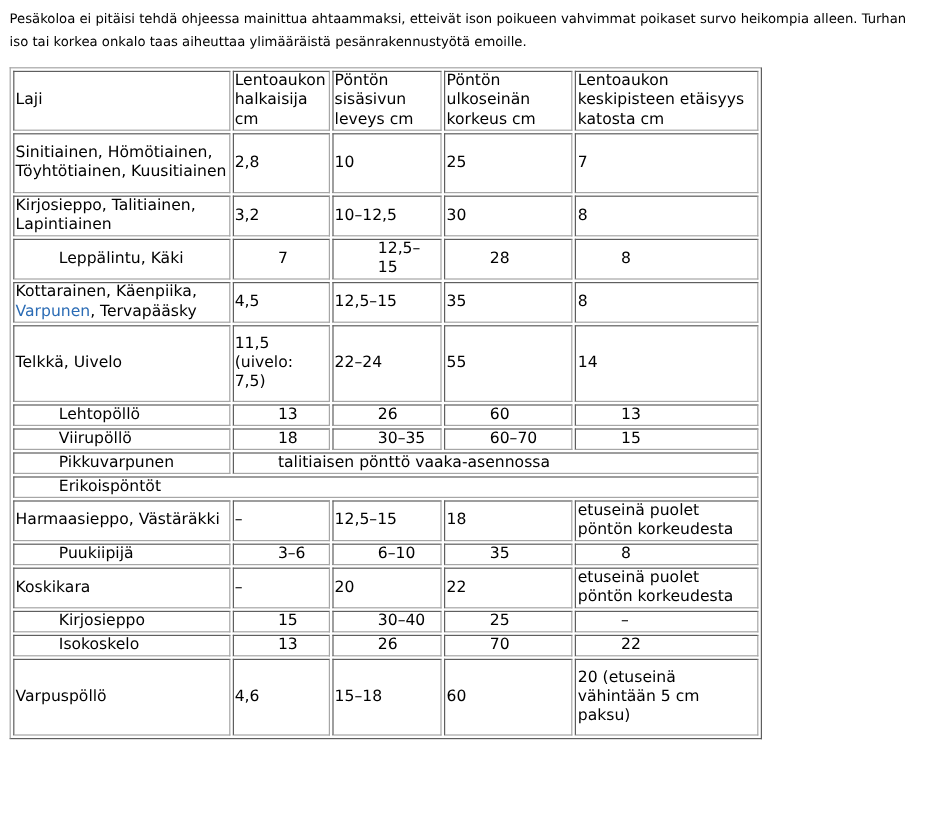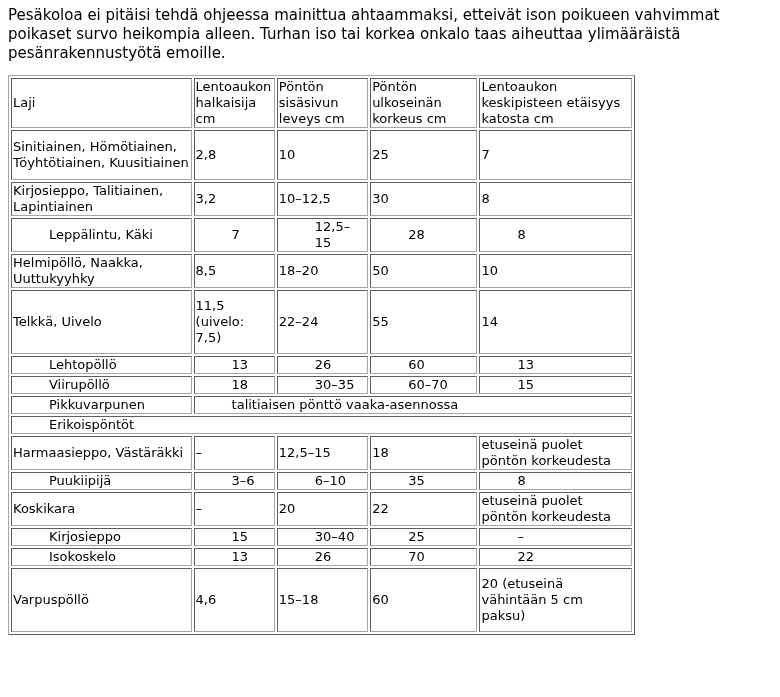--- a/index.html
+++ b/index.html
@@ -7,21 +7,21 @@
     width: 780px; height: 697px;
     font-family: "DejaVu Sans", sans-serif;
     font-size: 13px; color: #000000;
     box-sizing: border-box; padding: 6px 8px;
     overflow: hidden;
   }
   p.intro {
     margin: 0 0 12px 0;
     width: 766px;
     line-height: 19px;
-    font-size: 15px;
+    font-size: 11px;
   }
   table.spec {
     border-collapse: separate;
     border-spacing: 2px;
     table-layout: fixed;
     width: 627px;
     border: 1px solid;
     border-color: #a6a6a6 #5e5e5e #5e5e5e #a6a6a6; 
   }
   td {
@@ -84,29 +84,29 @@
     </tr>
 
     <tr class="rh-s">
       <td>Leppälintu, Käki</td>
       <td>7</td>
       <td>12,5–15</td>
       <td>28</td>
       <td>8</td>
     </tr>
 
+    <tr class="rh-m">
+      <td><span>Kottarainen, Käenpiika, </span><a class="species-link" style="color: rgb(43, 108, 181);">Varpunen</a><span>, Tervapääsky</span></td>
+      <td>4,5</td>
+      <td>12,5–15</td>
+      <td>35</td>
+      <td>8</td>
+    </tr>
 
 
-    <tr class="rh-m">
-      <td>Helmipöllö, Naakka, Uuttukyyhky</td>
-      <td>8,5</td>
-      <td>18–20</td>
-      <td>50</td>
-      <td>10</td>
-    </tr>
 
     <tr class="rh-xl">
       <td>Telkkä, Uivelo</td>
       <td>11,5 (uivelo: 7,5)</td>
       <td>22–24</td>
       <td>55</td>
       <td>14</td>
     </tr>
 
     <tr class="rh-s">

